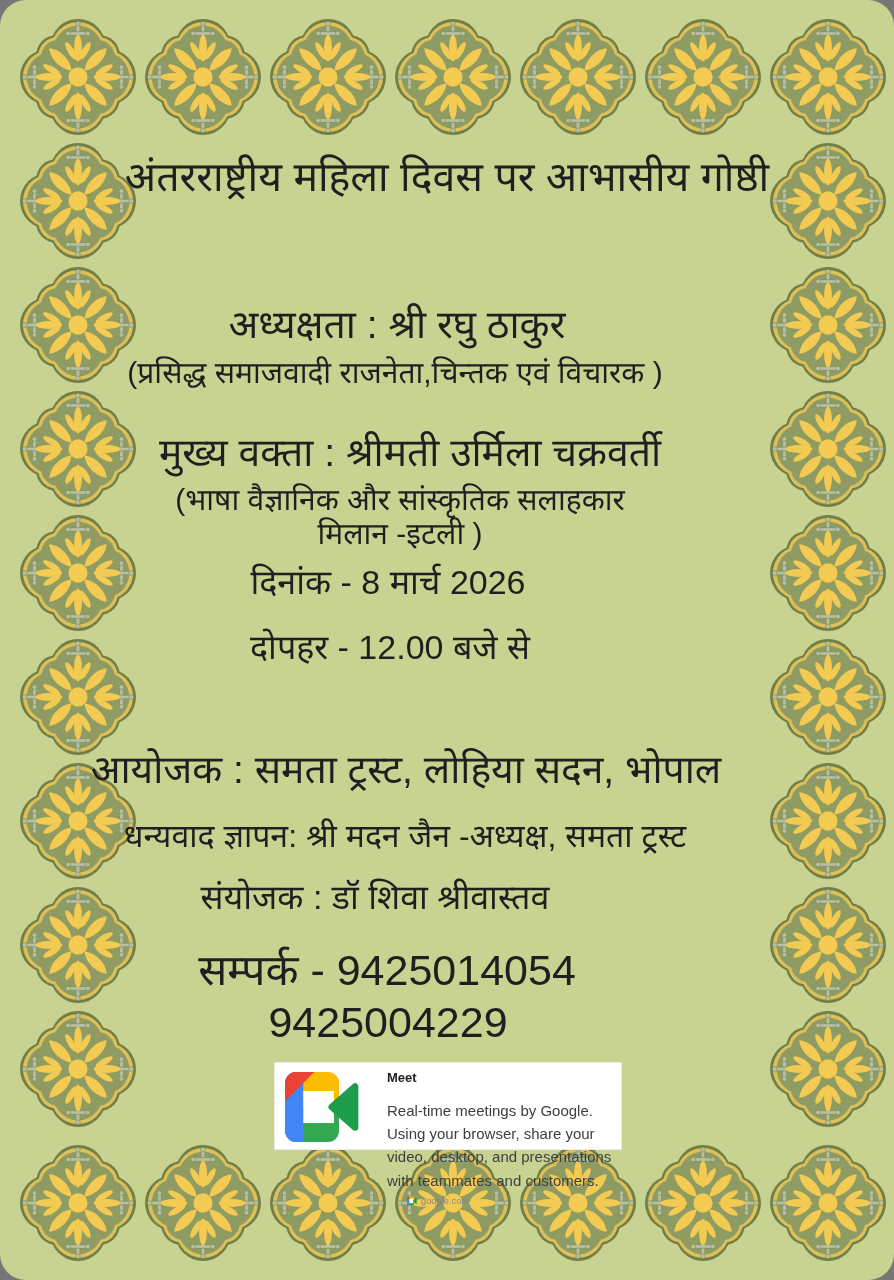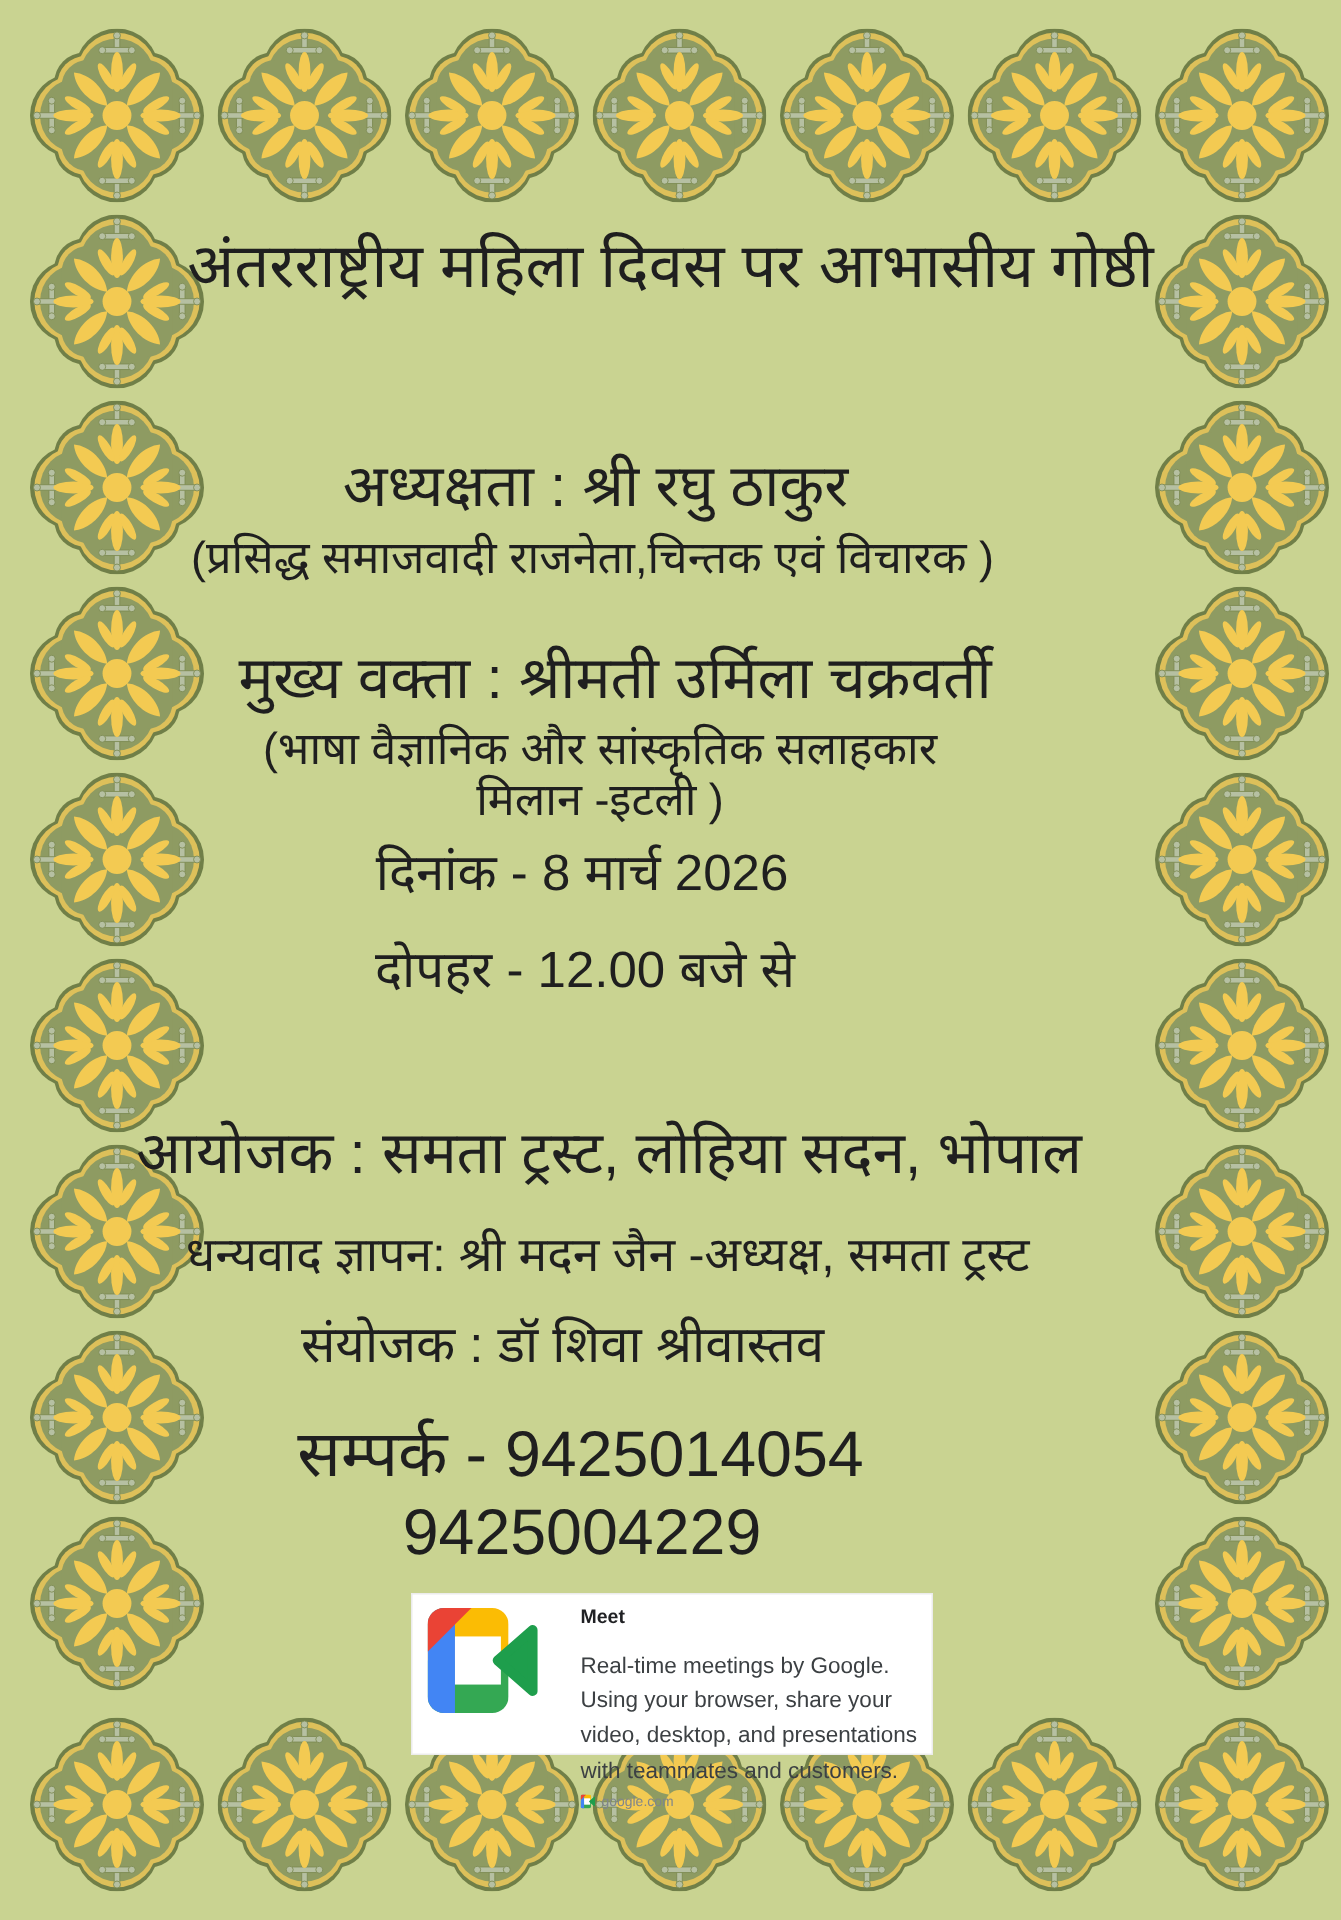--- a/index.html
+++ b/index.html
@@ -1,47 +1,47 @@
 <!DOCTYPE html>
 <html style="--bg: #c9d391; --text: #1f1f1f; --m-outline: #707f48; --m-goldline: #ddc05a; --m-body: #8e9b62; --m-gold: #f3ca52; --m-cross: #b6c0a2; --m-cross-edge: #7d8b52;"><head>
 <meta charset="utf-8">
 <style>
   html,body{margin:0;padding:0;}
   body{font-family:"Liberation Sans","DejaVu Sans",sans-serif;background:#777;}
   .poster{
     position:relative;width:894px;height:1280px;overflow:hidden;
-    background:var(--bg,#c9d391);color:var(--text,#1f1f1f);margin:0 auto;
+    background:var(--bg,#c9d391);color:var(--text,#1f1f1f);margin:0 auto;border-radius:26px;
   }
   .motif{position:absolute;width:116px;height:116px;pointer-events:none;}
   .line{position:absolute;left:0;width:894px;text-align:center;white-space:nowrap;
         color:var(--text,#1f1f1f);line-height:1.25;}
   .t-event   {top:152px;font-size:41px;font-weight:500;}
   .t-title   {top:231px;font-size:47px;font-weight:800;}
   .t-chair   {top:301px;font-size:39px;font-weight:500;transform:translateX(-50px);}
   .t-chairdesc{top:354px;font-size:30px;font-weight:500;transform:translateX(-52px);}
   .t-speaker {top:429px;font-size:39px;font-weight:500;transform:translateX(-37px);}
   .t-spdesc1 {top:481px;font-size:30px;font-weight:500;transform:translateX(-47px);}
   .t-spdesc2 {top:515px;font-size:30px;font-weight:500;transform:translateX(-47px);}
   .t-date    {top:561px;font-size:34px;font-weight:500;transform:translateX(-59px);}
   .t-time    {top:626px;font-size:34px;font-weight:500;transform:translateX(-57px);}
   .t-org     {top:746px;font-size:39px;font-weight:500;transform:translateX(-41px);}
   .t-thanks  {top:816px;font-size:32px;font-weight:500;transform:translateX(-42px);}
   .t-conv    {top:876px;font-size:34px;font-weight:500;transform:translateX(-72px);}
   .t-contact {top:944px;font-size:43px;font-weight:500;transform:translateX(-60px);}
   .t-contact2{top:996px;font-size:43px;font-weight:500;transform:translateX(-59px);}
 
   .meet-card{
-    position:absolute;left:274px;top:1062px;width:348px;height:108px;
+    position:absolute;left:274px;top:1062px;width:348px;height:88px;
     background:#ffffff;border:1px solid #ececec;box-sizing:border-box;
   }
   .meet-logo{position:absolute;left:7px;top:9px;width:82px;height:70px;}
   .meet-text{position:absolute;left:112px;top:7px;width:230px;}
   .meet-title{font-size:13px;font-weight:700;color:#202124;line-height:1.3;}
   .meet-desc{font-size:15px;color:#3c4043;line-height:1.55;margin-top:12px;width:232px;}
-  .meet-linkrow{margin-top:4px;display:flex;align-items:center;gap:4px;}
+  .meet-linkrow{margin-top:4px;display:flex;align-items:center;gap:4px;margin-left:20px;}
   .meet-favicon{width:10px;height:10px;flex:0 0 auto;}
   .meet-domain{font-size:9.3px;color:#80868b;}
 </style>
 </head>
 <body>
 
 <svg width="0" height="0" style="position:absolute" aria-hidden="true">
   <defs>
     <g id="quat">
       <circle cx="50" cy="24" r="24"></circle>

